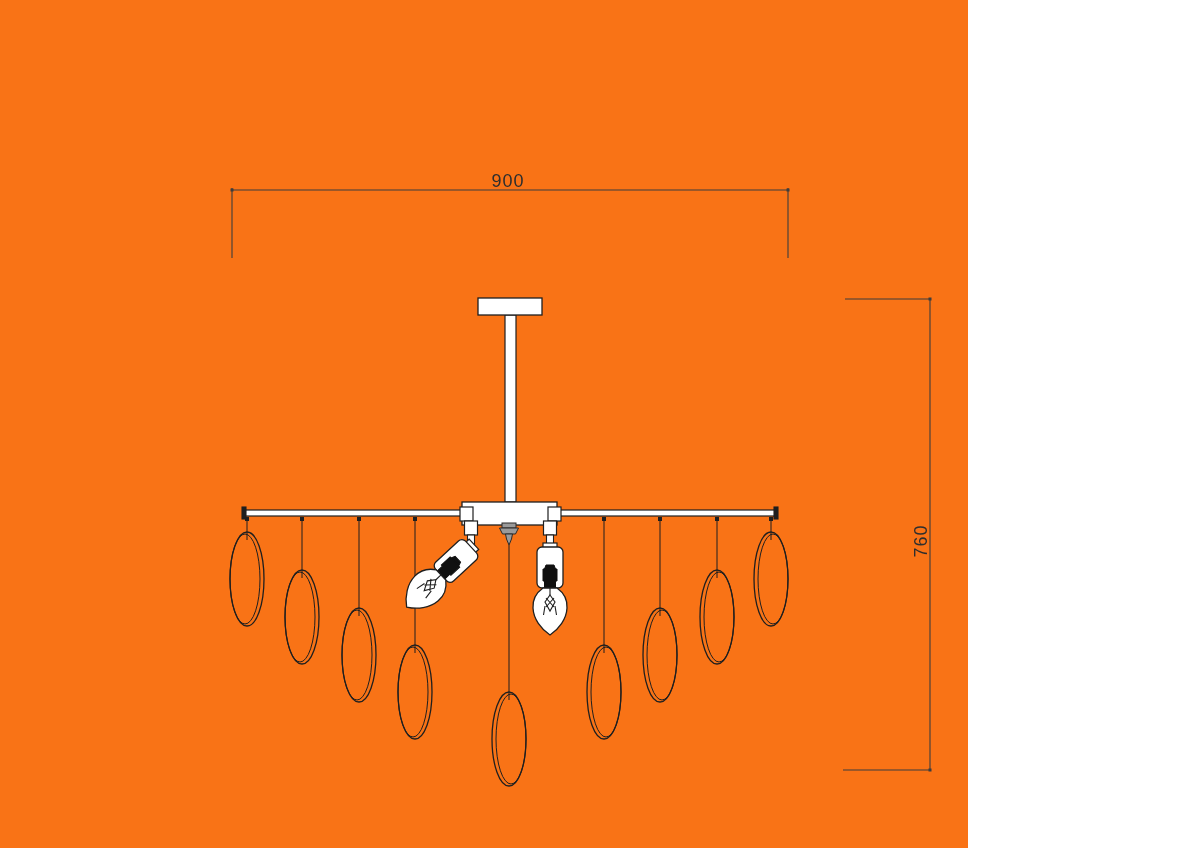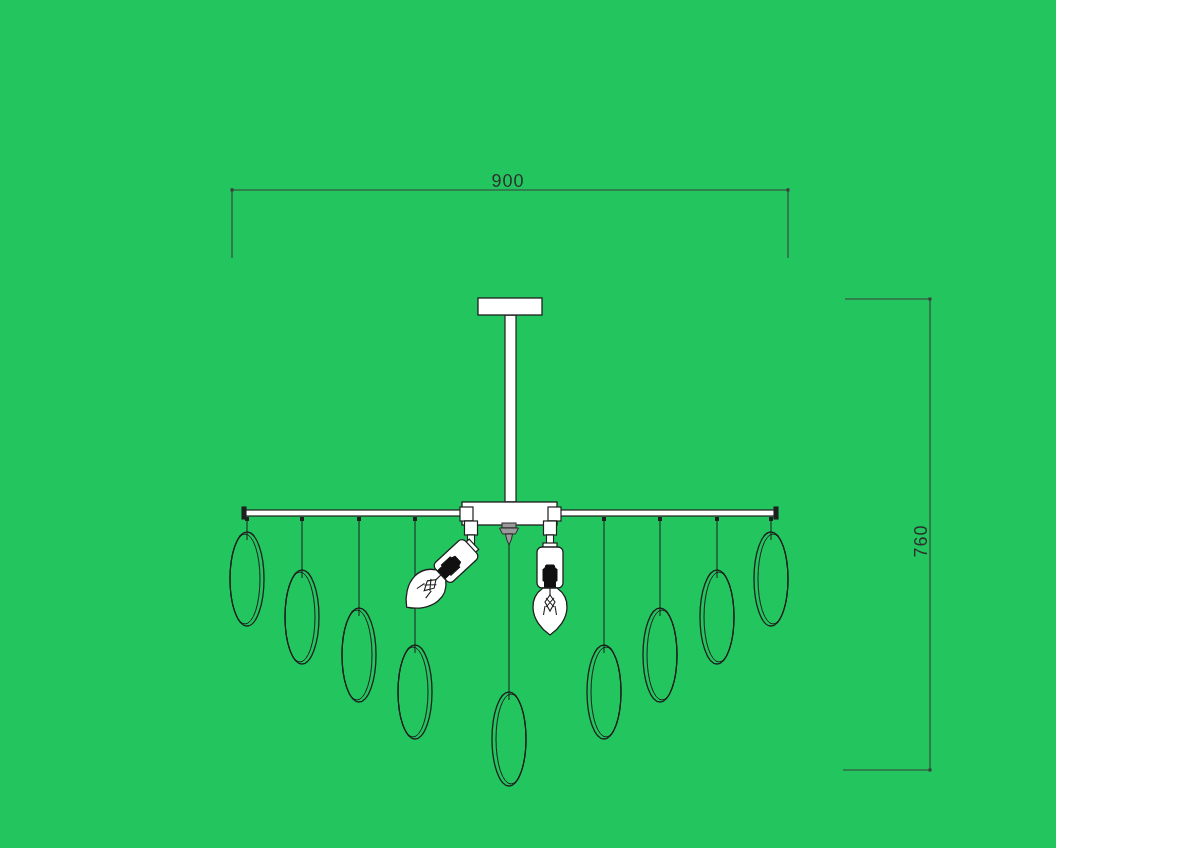--- a/index.html
+++ b/index.html
@@ -1,19 +1,19 @@
 <!DOCTYPE html>
 <html><head>
 <meta charset="utf-8">
 <style>
   html,body{margin:0;padding:0;background:#fff;}
   .canvas{
     position:relative;
-    width:1056px;height:848px;
-    background:#22c55e;
+    width:968px;height:848px;
+    background:#f97316;
     overflow:hidden;
     font-family:"Liberation Sans", sans-serif;
   }
   #drawing{position:absolute;left:0;top:0;}
   .dim-label{
     position:absolute;
     font-family:"Liberation Sans", sans-serif;
     font-size:18px;
     line-height:20px;
     color:#2e2e2e;

